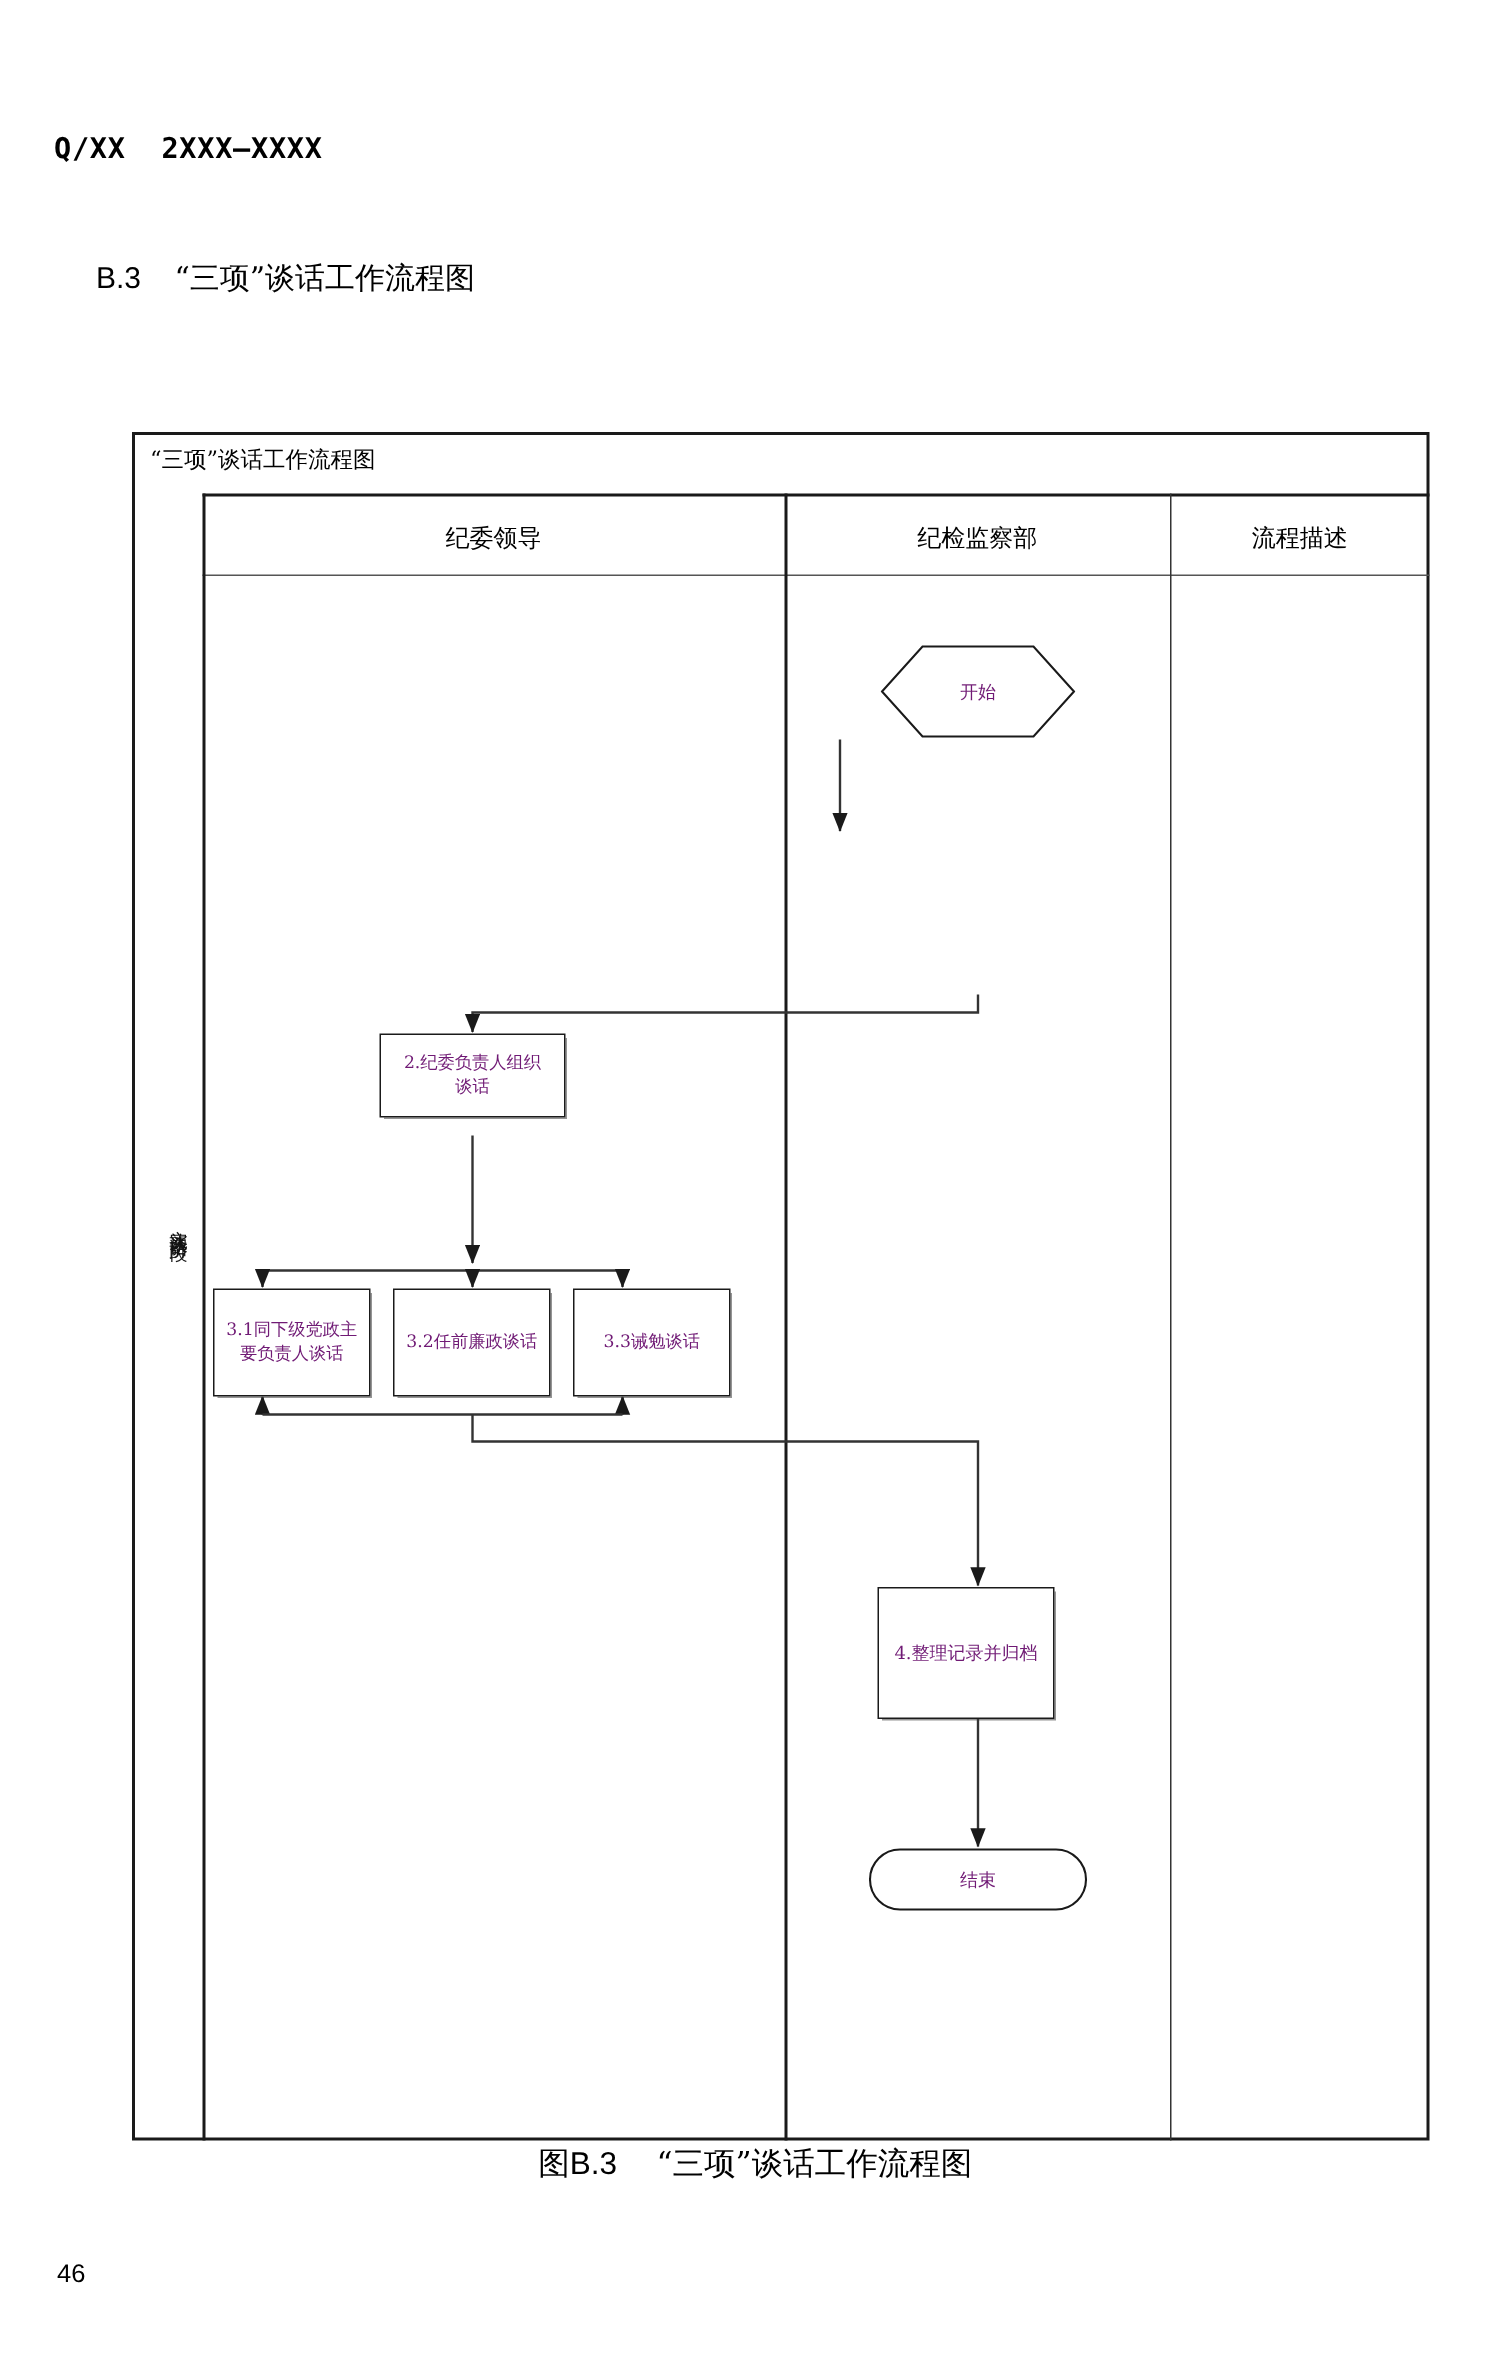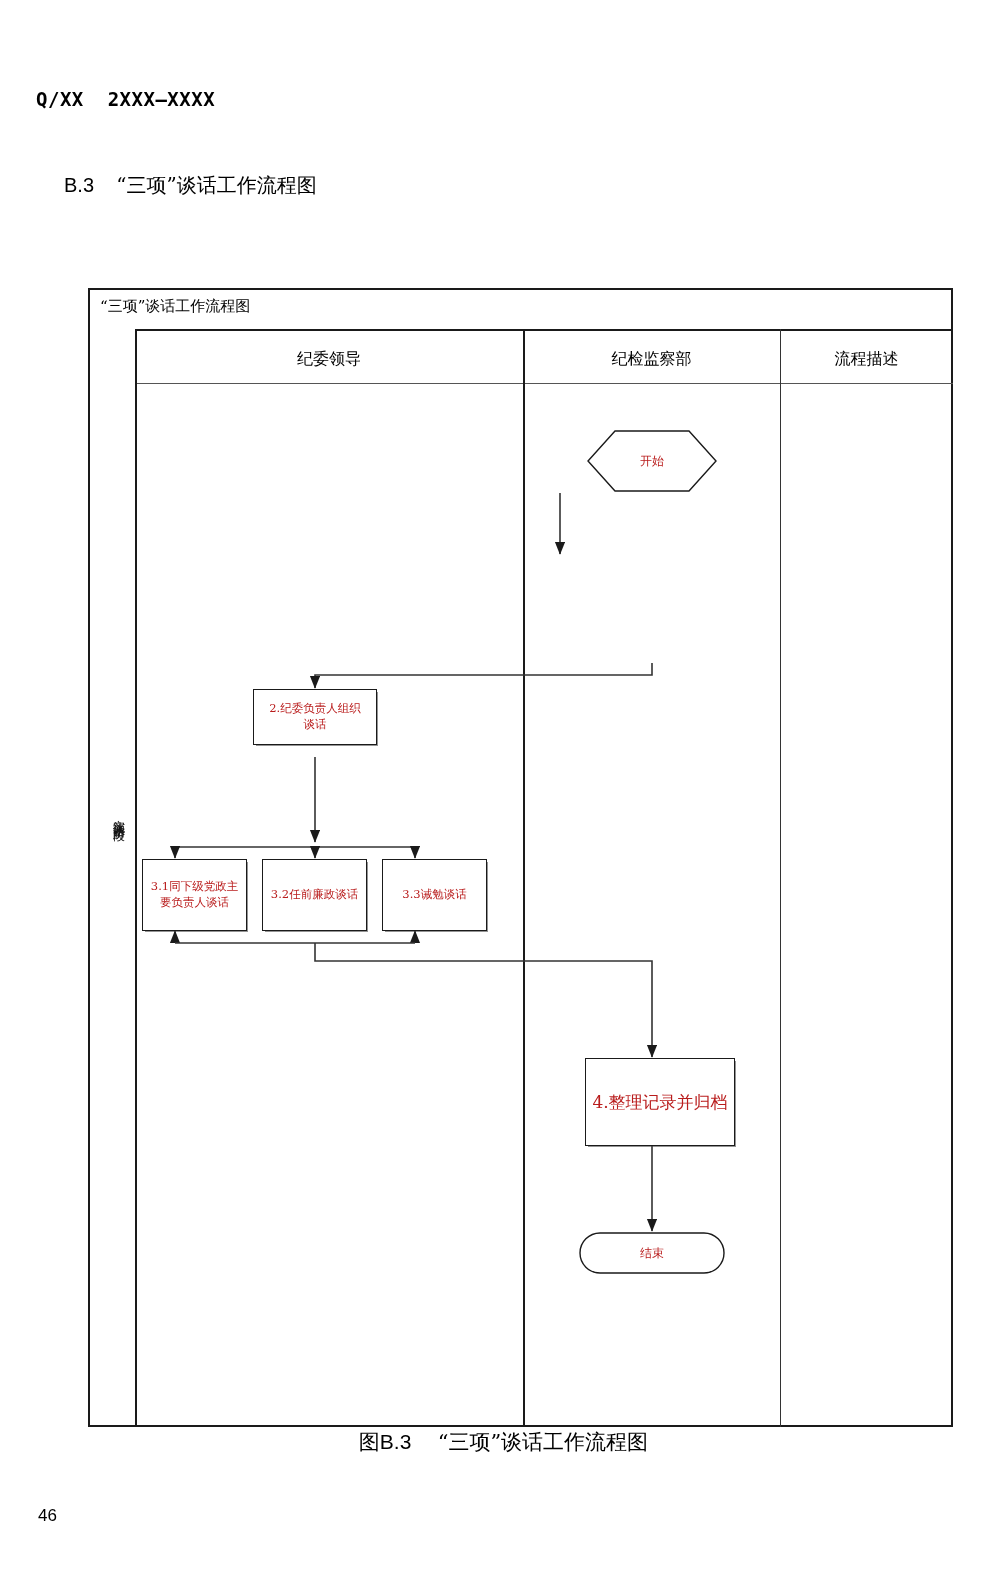--- a/index.html
+++ b/index.html
@@ -143,21 +143,21 @@
 
   
   .node {
     position: absolute;
     box-sizing: border-box;
     display: flex;
     align-items: center;
     justify-content: center;
     text-align: center;
     font-family: "DejaVu Serif", serif;
-    color: #b91c1c;
+    color: #701a75;
     background: #fff;
   }
   .node-rect {
     border: 1px solid #1a1a1a;
     box-shadow: 2px 2px 0 -1px rgba(60,60,60,.55);
   }
   .node-text {
     padding: 0 6px;
     line-height: 1.35;
     white-space: pre-line;
@@ -272,21 +272,21 @@
   </div>
 
   <div class="node node-rect" style="left:172px; top:569px; width:105px; height:72px; font-size:11.5px;">
     <span class="node-text">3.2任前廉政谈话</span>
   </div>
 
   <div class="node node-rect" style="left:292px; top:569px; width:105px; height:72px; font-size:11.5px;">
     <span class="node-text">3.3诫勉谈话</span>
   </div>
 
-  <div class="node node-rect" style="left:495px; top:768px; width:150px; height:88px; font-size:17px;">
+  <div class="node node-rect" style="left:495px; top:768px; width:118px; height:88px; font-size:12px;">
     <span class="node-text">4.整理记录并归档</span>
   </div>
 
   <div class="node node-term" style="left:489px; top:942px; width:146px; height:42px; font-size:12px;">
     <svg width="146" height="42" viewBox="0 0 146 42" xmlns="http://www.w3.org/2000/svg">
       <rect x="1" y="1" width="144" height="40" rx="20" ry="20" fill="#fff" stroke="#1a1a1a" stroke-width="1.4"></rect>
     </svg>
     <span class="node-text">结束</span>
   </div>
 

